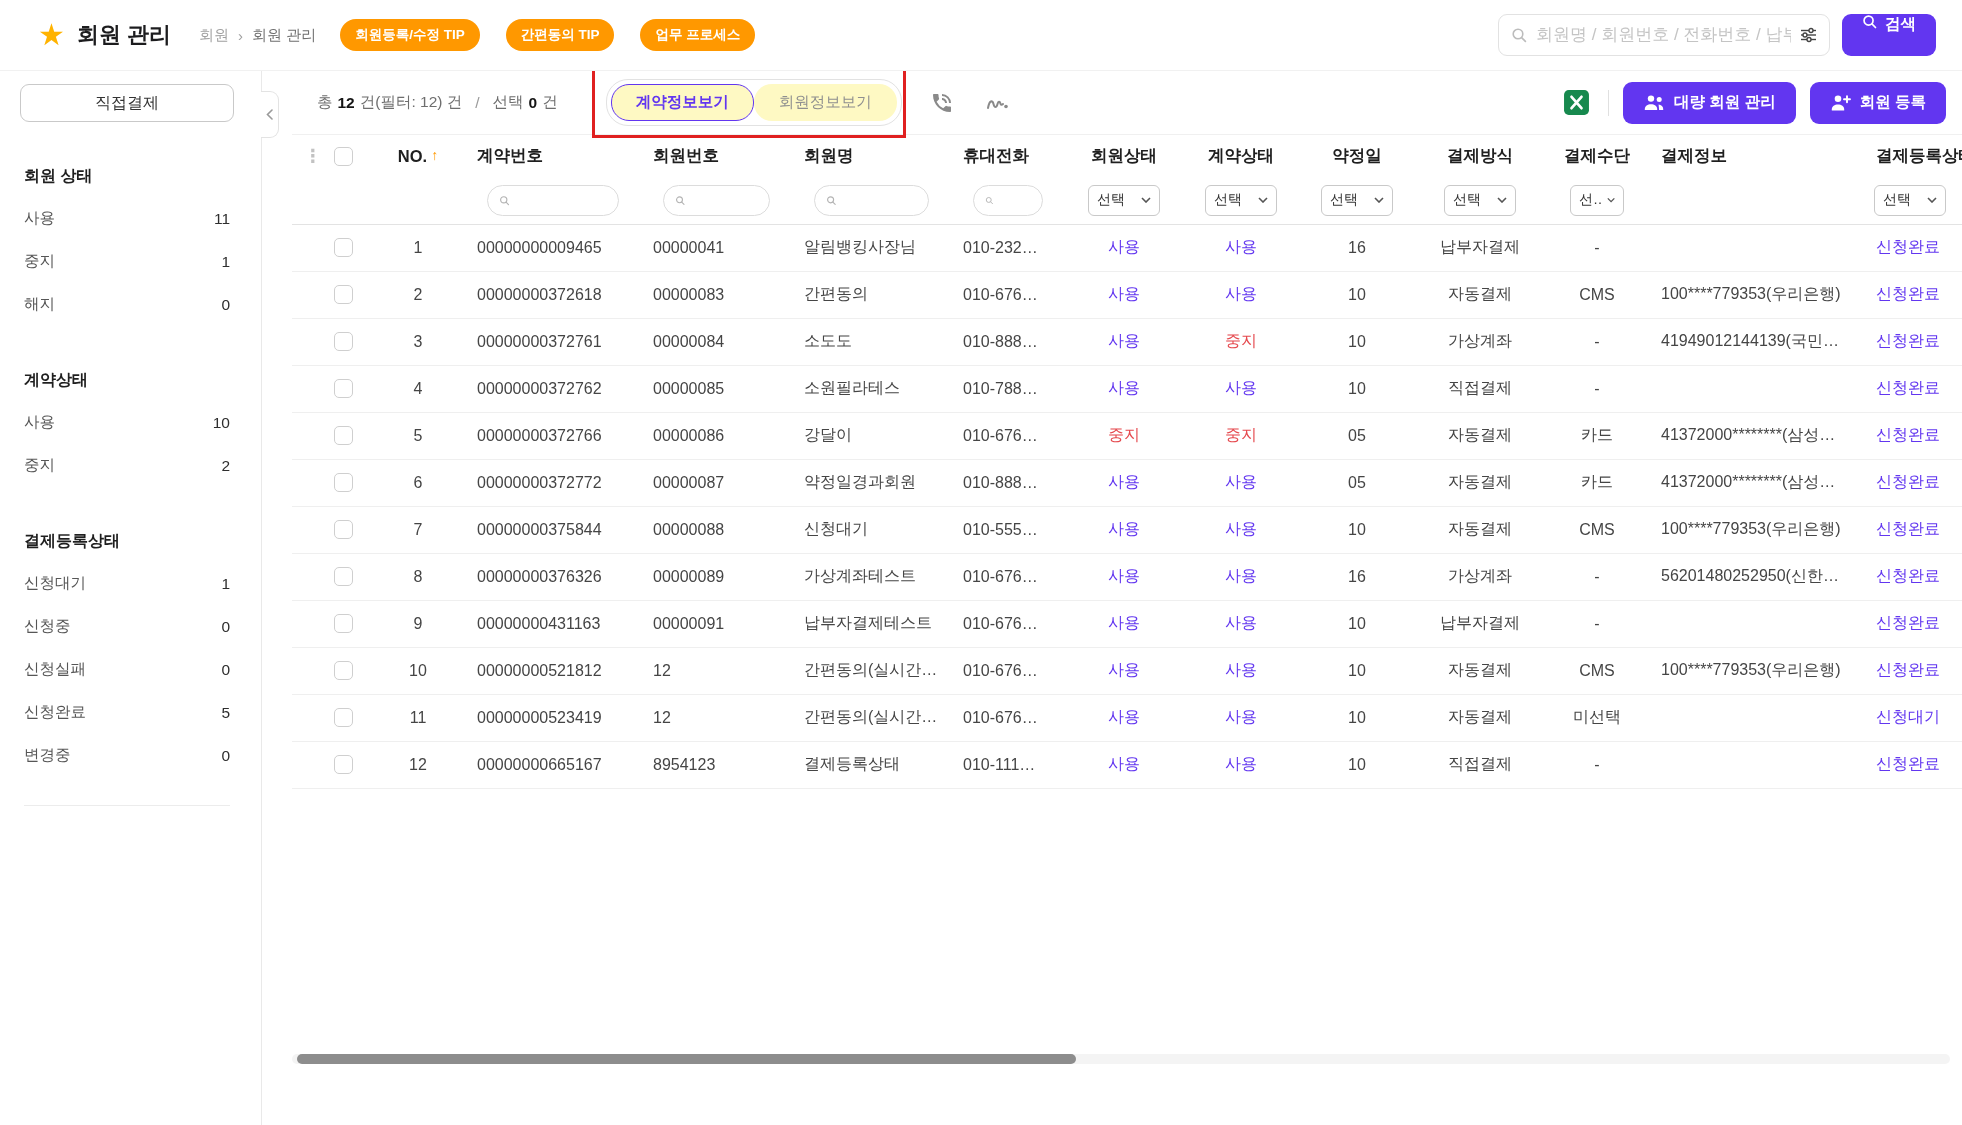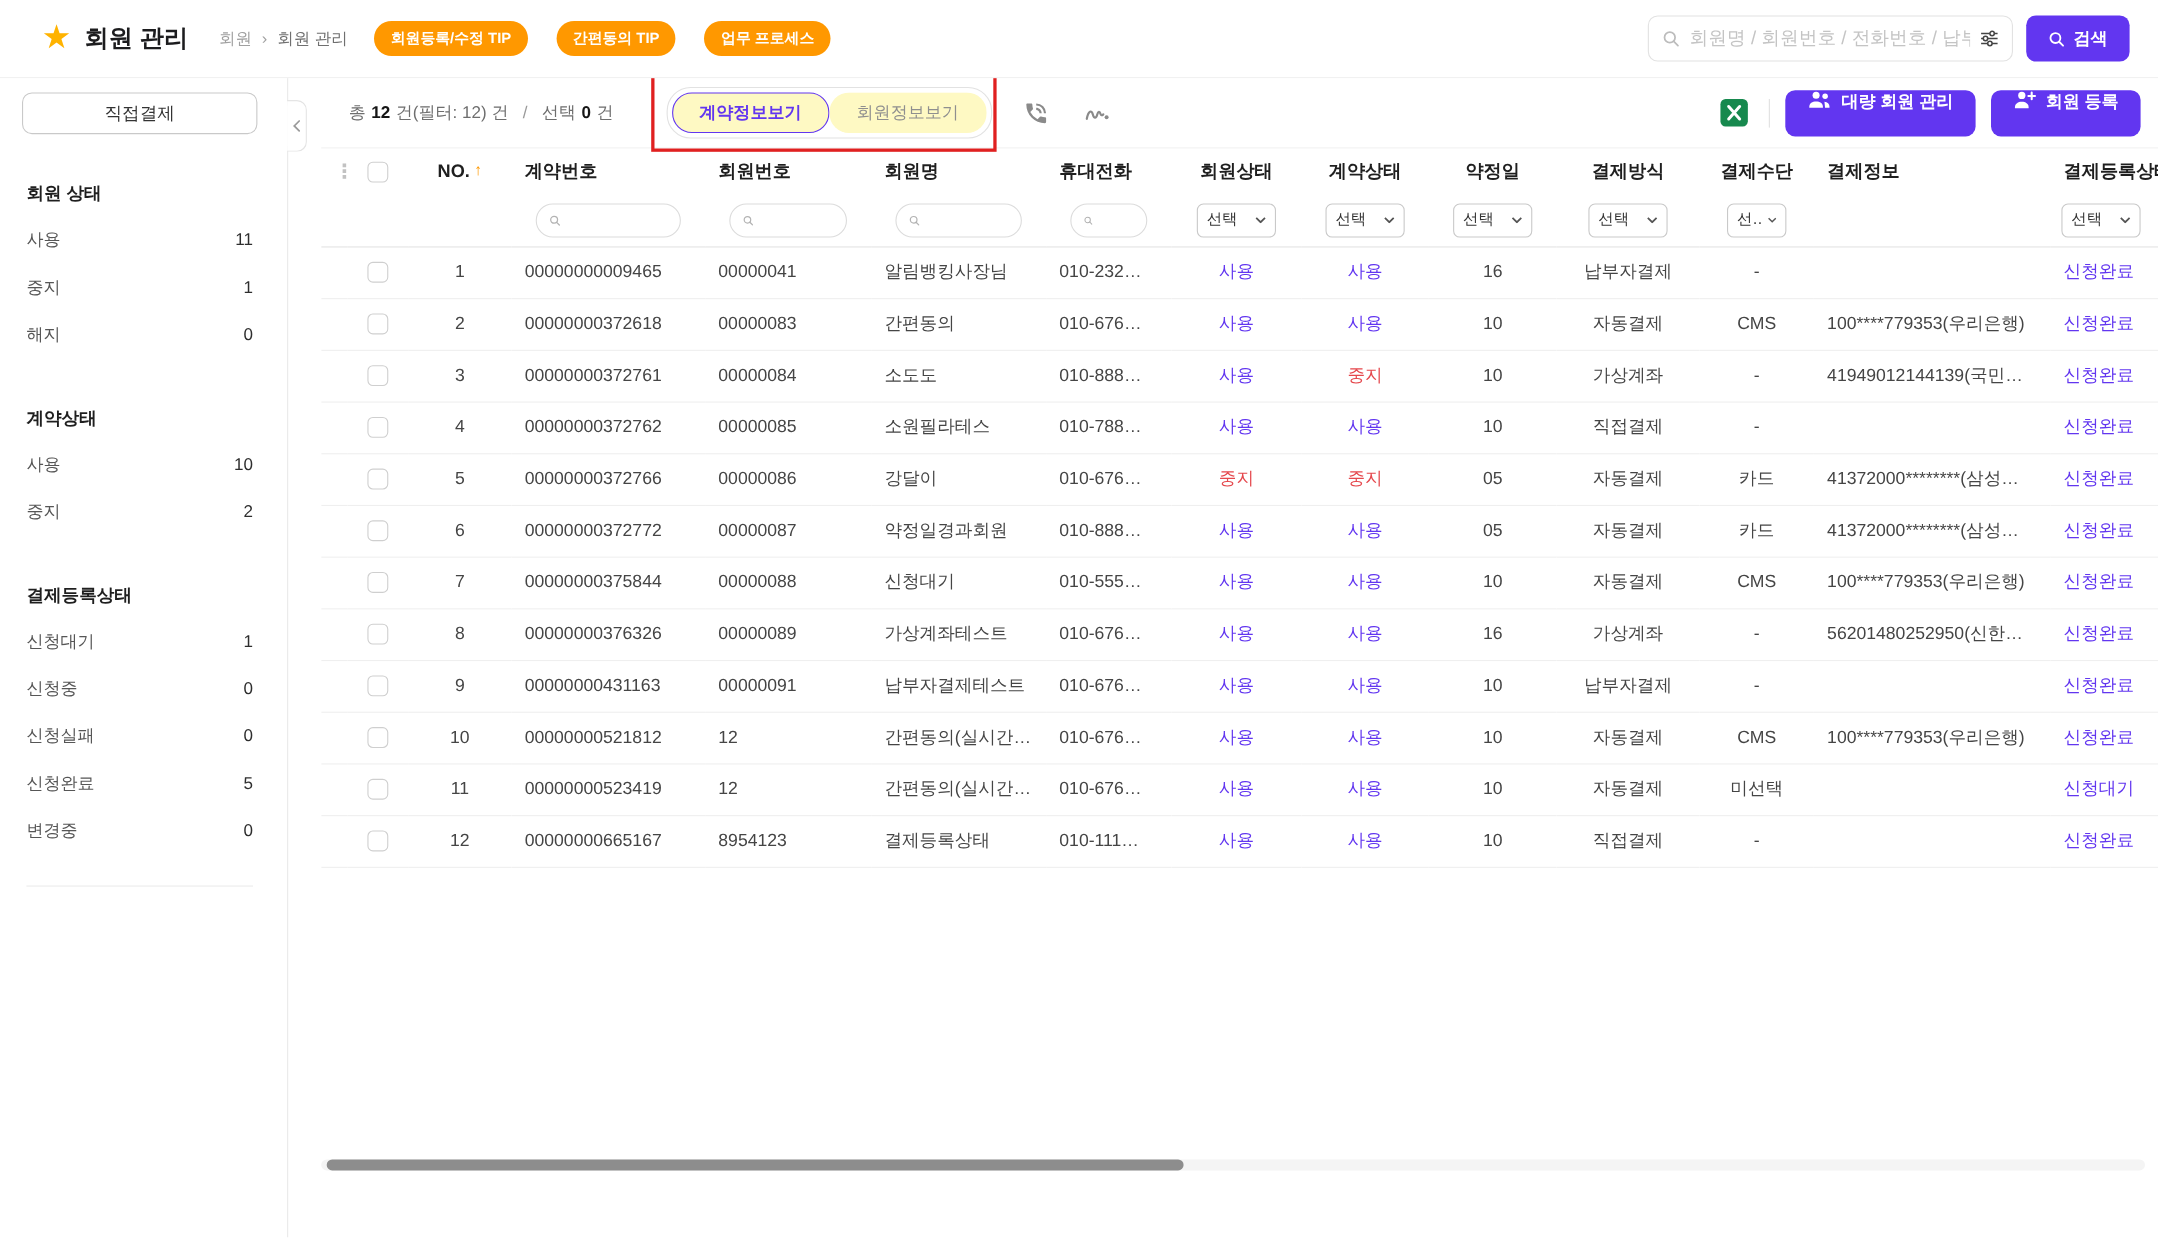--- a/index.html
+++ b/index.html
@@ -15,21 +15,21 @@
   .title{font-size:22px;font-weight:700;color:#1c1c1e}
   .crumbs{display:flex;align-items:center;gap:9px;margin-left:28px;font-size:15px;color:#a0a0a0}
   .crumbs .cur{color:#6f6f6f}
   .tips{display:flex;gap:26px;margin-left:24px}
   .tip{background:#ff9800;color:#fff;font-size:13.5px;font-weight:700;padding:7px 15px;border-radius:16px;white-space:nowrap}
   .hdr-right{margin-left:auto;display:flex;align-items:center;gap:12px}
   .gsearch{width:332px;height:42px;border:1.5px solid #e2e2e2;border-radius:9px;display:flex;align-items:center;padding:0 12px;gap:9px;background:#fff}
   .gsearch input{flex:1;border:none;outline:none;font-size:17px;color:#333;min-width:0}
   .gsearch input::placeholder{color:#c4c4c4}
   .btn-search{height:42px;background:#6236f0;color:#fff;font-size:15.5px;font-weight:700;border-radius:9px;
-    padding:0 20px;display:flex;align-items:center;gap:8px}
+    padding:0 20px;display:flex;align-items:flex-start;gap:8px}
 
   
   .sidebar{position:absolute;top:71px;left:0;bottom:0;width:262px;background:#fff;border-right:1px solid #e9e9e9;
     padding:13px 27px 0 20px;z-index:5}
   .view-all{width:100%;height:38px;border:1px solid #c9c9c9;border-radius:9px;background:#fff;font-size:16px;color:#333}
   .sb-title{font-size:16px;font-weight:700;color:#1f1f1f;margin:44px 4px 10px}
   .sb-item{display:flex;justify-content:space-between;align-items:center;padding:11px 4px;font-size:15.5px;color:#565656;cursor:pointer}
   .sb-count{color:#2e2e2e}
   .sb-divider{border-top:1px solid #ececec;margin:28px 4px 0}
   .collapse-tab{position:absolute;left:261px;top:91px;width:18px;height:47px;background:#fff;border:1px solid #e3e3e3;border-left:none;
@@ -43,21 +43,21 @@
   .summary .slash{margin:0 8px;color:#9a9a9a}
   .seg-wrap{position:relative;margin-left:24px}
   .seg{display:flex;align-items:center;border:1px solid #e2e2e2;border-radius:22px;padding:4px;background:#fff}
   .seg-btn{border:1.5px solid transparent;border-radius:18px;padding:7px 24px;font-size:15.5px;color:#8f8f8f;white-space:nowrap;background:#fef9c3}
   .seg-btn.active{border-color:#6236f0;color:#6236f0;font-weight:700}
   .annotation{position:absolute;left:-14px;right:-4px;top:-13px;bottom:-12px;border:3px solid #e02020;pointer-events:none;z-index:4}
   .icon-btn{display:flex;align-items:center;justify-content:center;padding:4px}
   .toolbar-right{margin-left:auto;display:flex;align-items:center;gap:14px}
   .vdiv{width:1px;height:26px;background:#e0e0e0}
   .btn-primary{height:42px;background:#6236f0;color:#fff;font-size:15.5px;font-weight:700;border-radius:9px;
-    padding:0 20px;display:flex;gap:9px;white-space:nowrap}
+    padding:0 20px;display:flex;align-items:center;gap:9px;white-space:nowrap}
 
   
   .table-wrap{position:absolute;top:63px;left:30px;right:0;overflow:hidden;border-top:1px solid #f0f0f0}
   table{table-layout:fixed;width:1742px;border-collapse:collapse;background:#fff}
   th,td{white-space:nowrap;overflow:hidden}
   .al-l{text-align:left}.al-c{text-align:center}
   .hdr-row th{height:42px;font-size:16.5px;font-weight:700;color:#1f1f1f;padding:0 12px;vertical-align:middle}
   .flt-row td{height:47px;border-bottom:1px solid #e3e3e3;padding:0 10px;vertical-align:middle}
   .data-row td{height:47px;border-bottom:1px solid #efefef;font-size:16px;color:#454545;padding:0 12px;vertical-align:middle;text-overflow:ellipsis}
   .dots{color:#c2c2c2;font-size:18px;font-weight:700}

